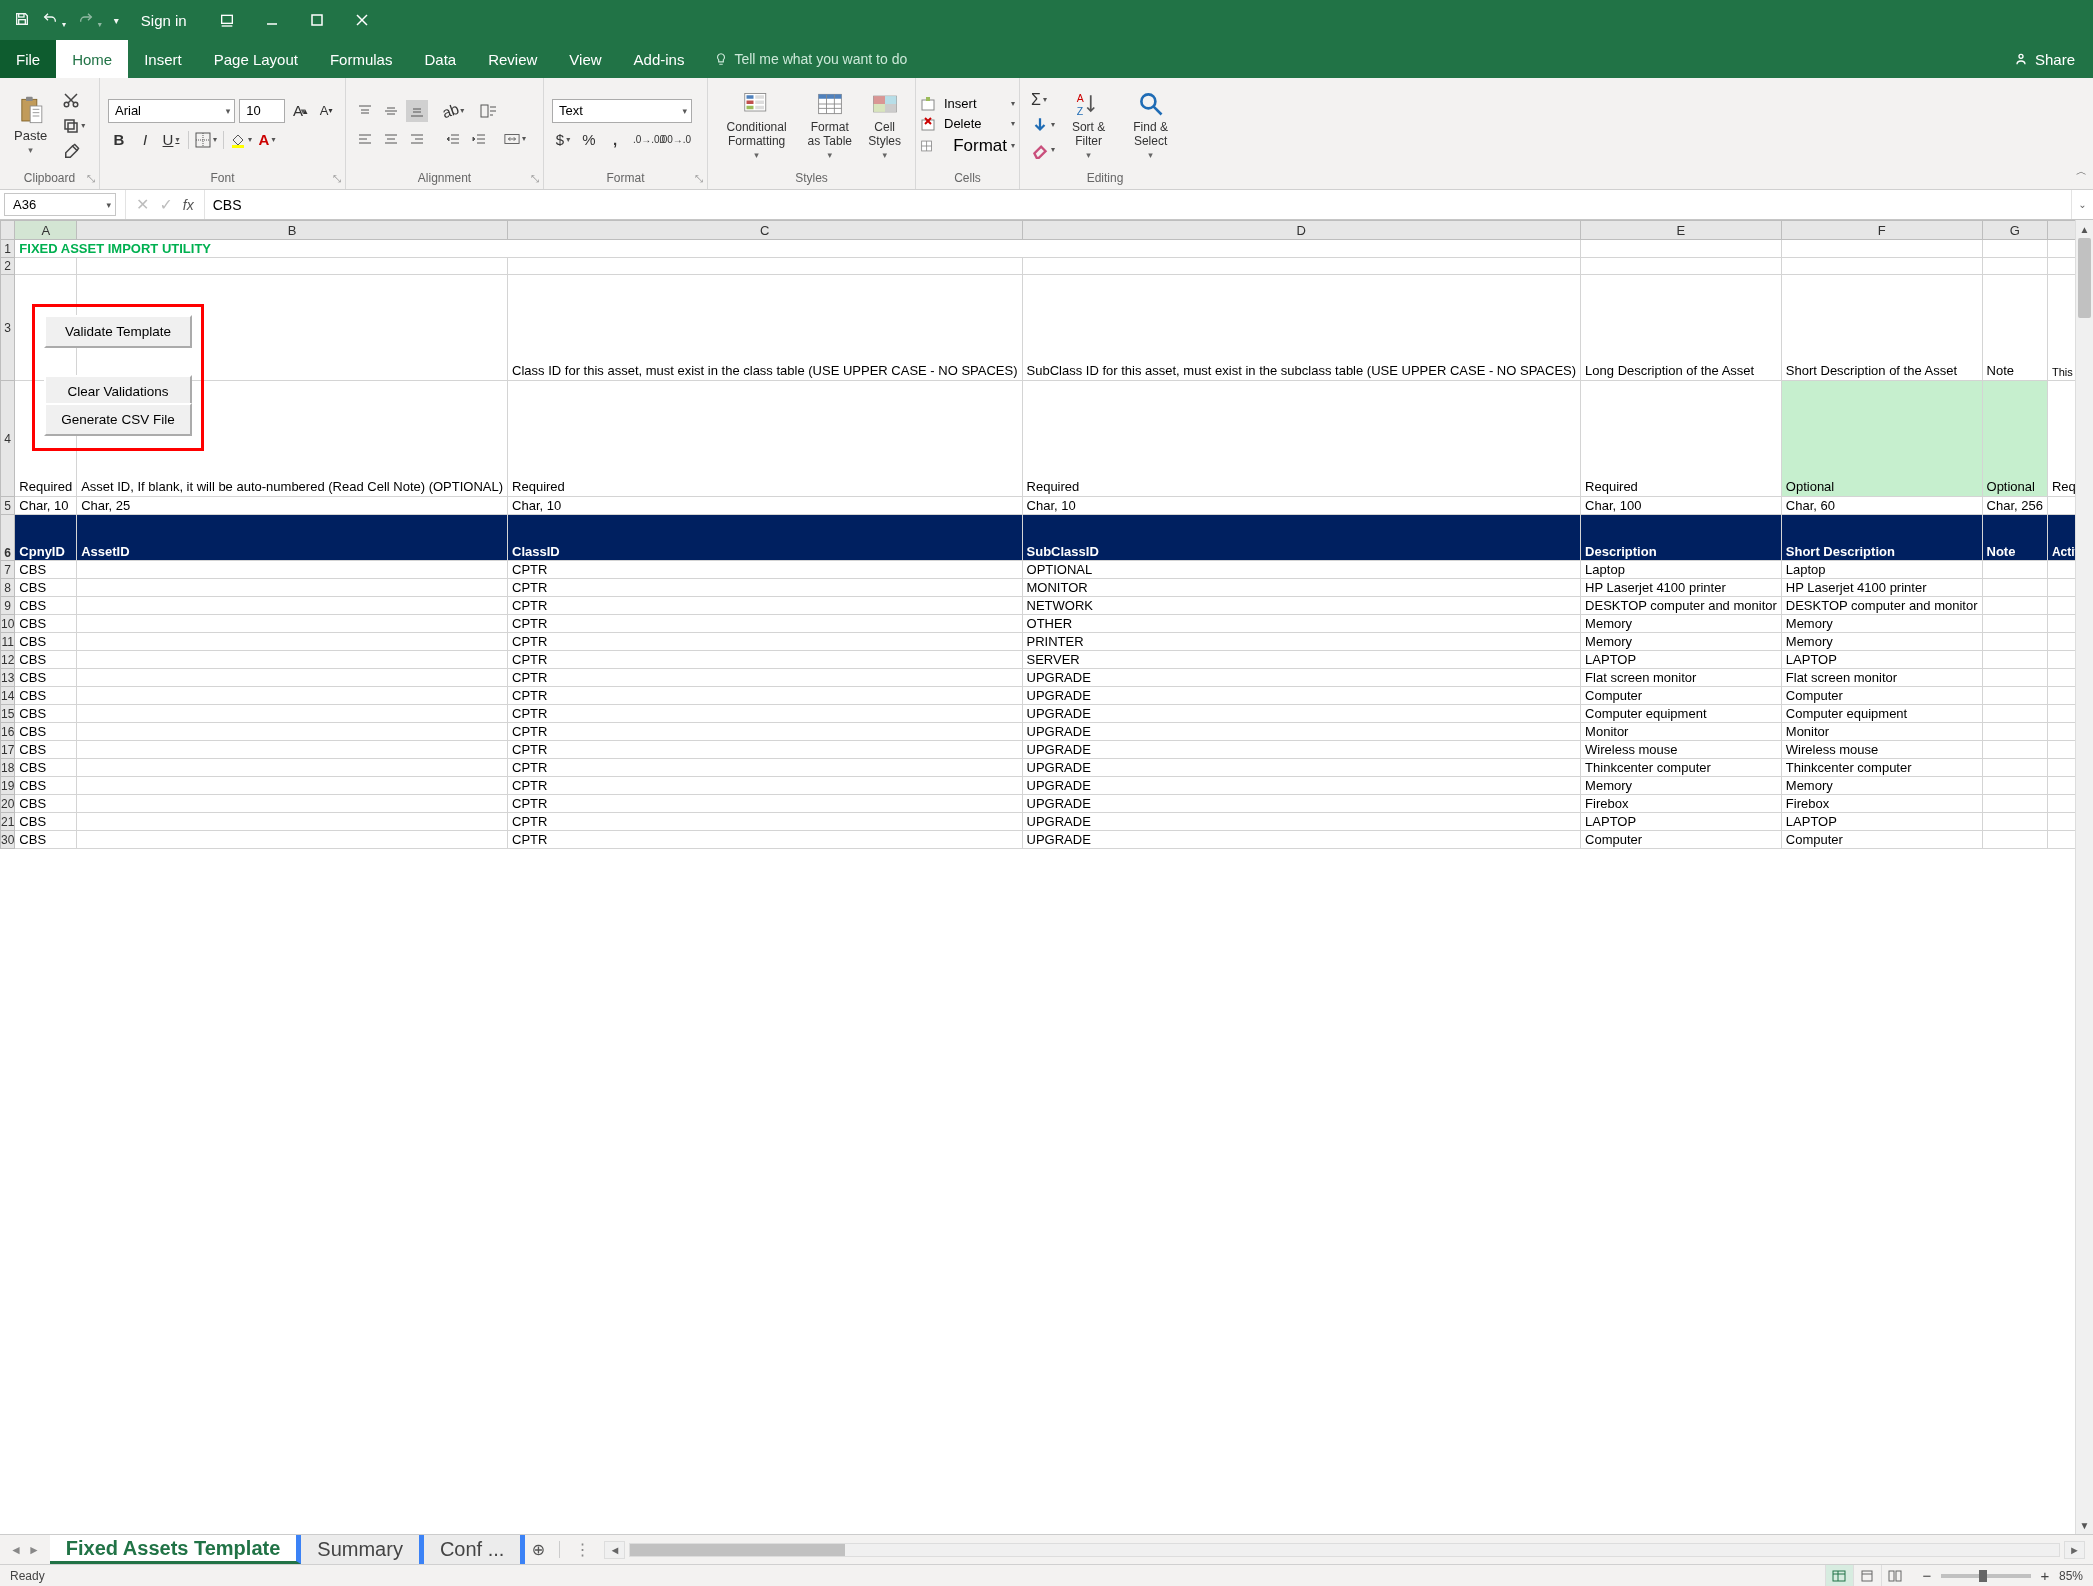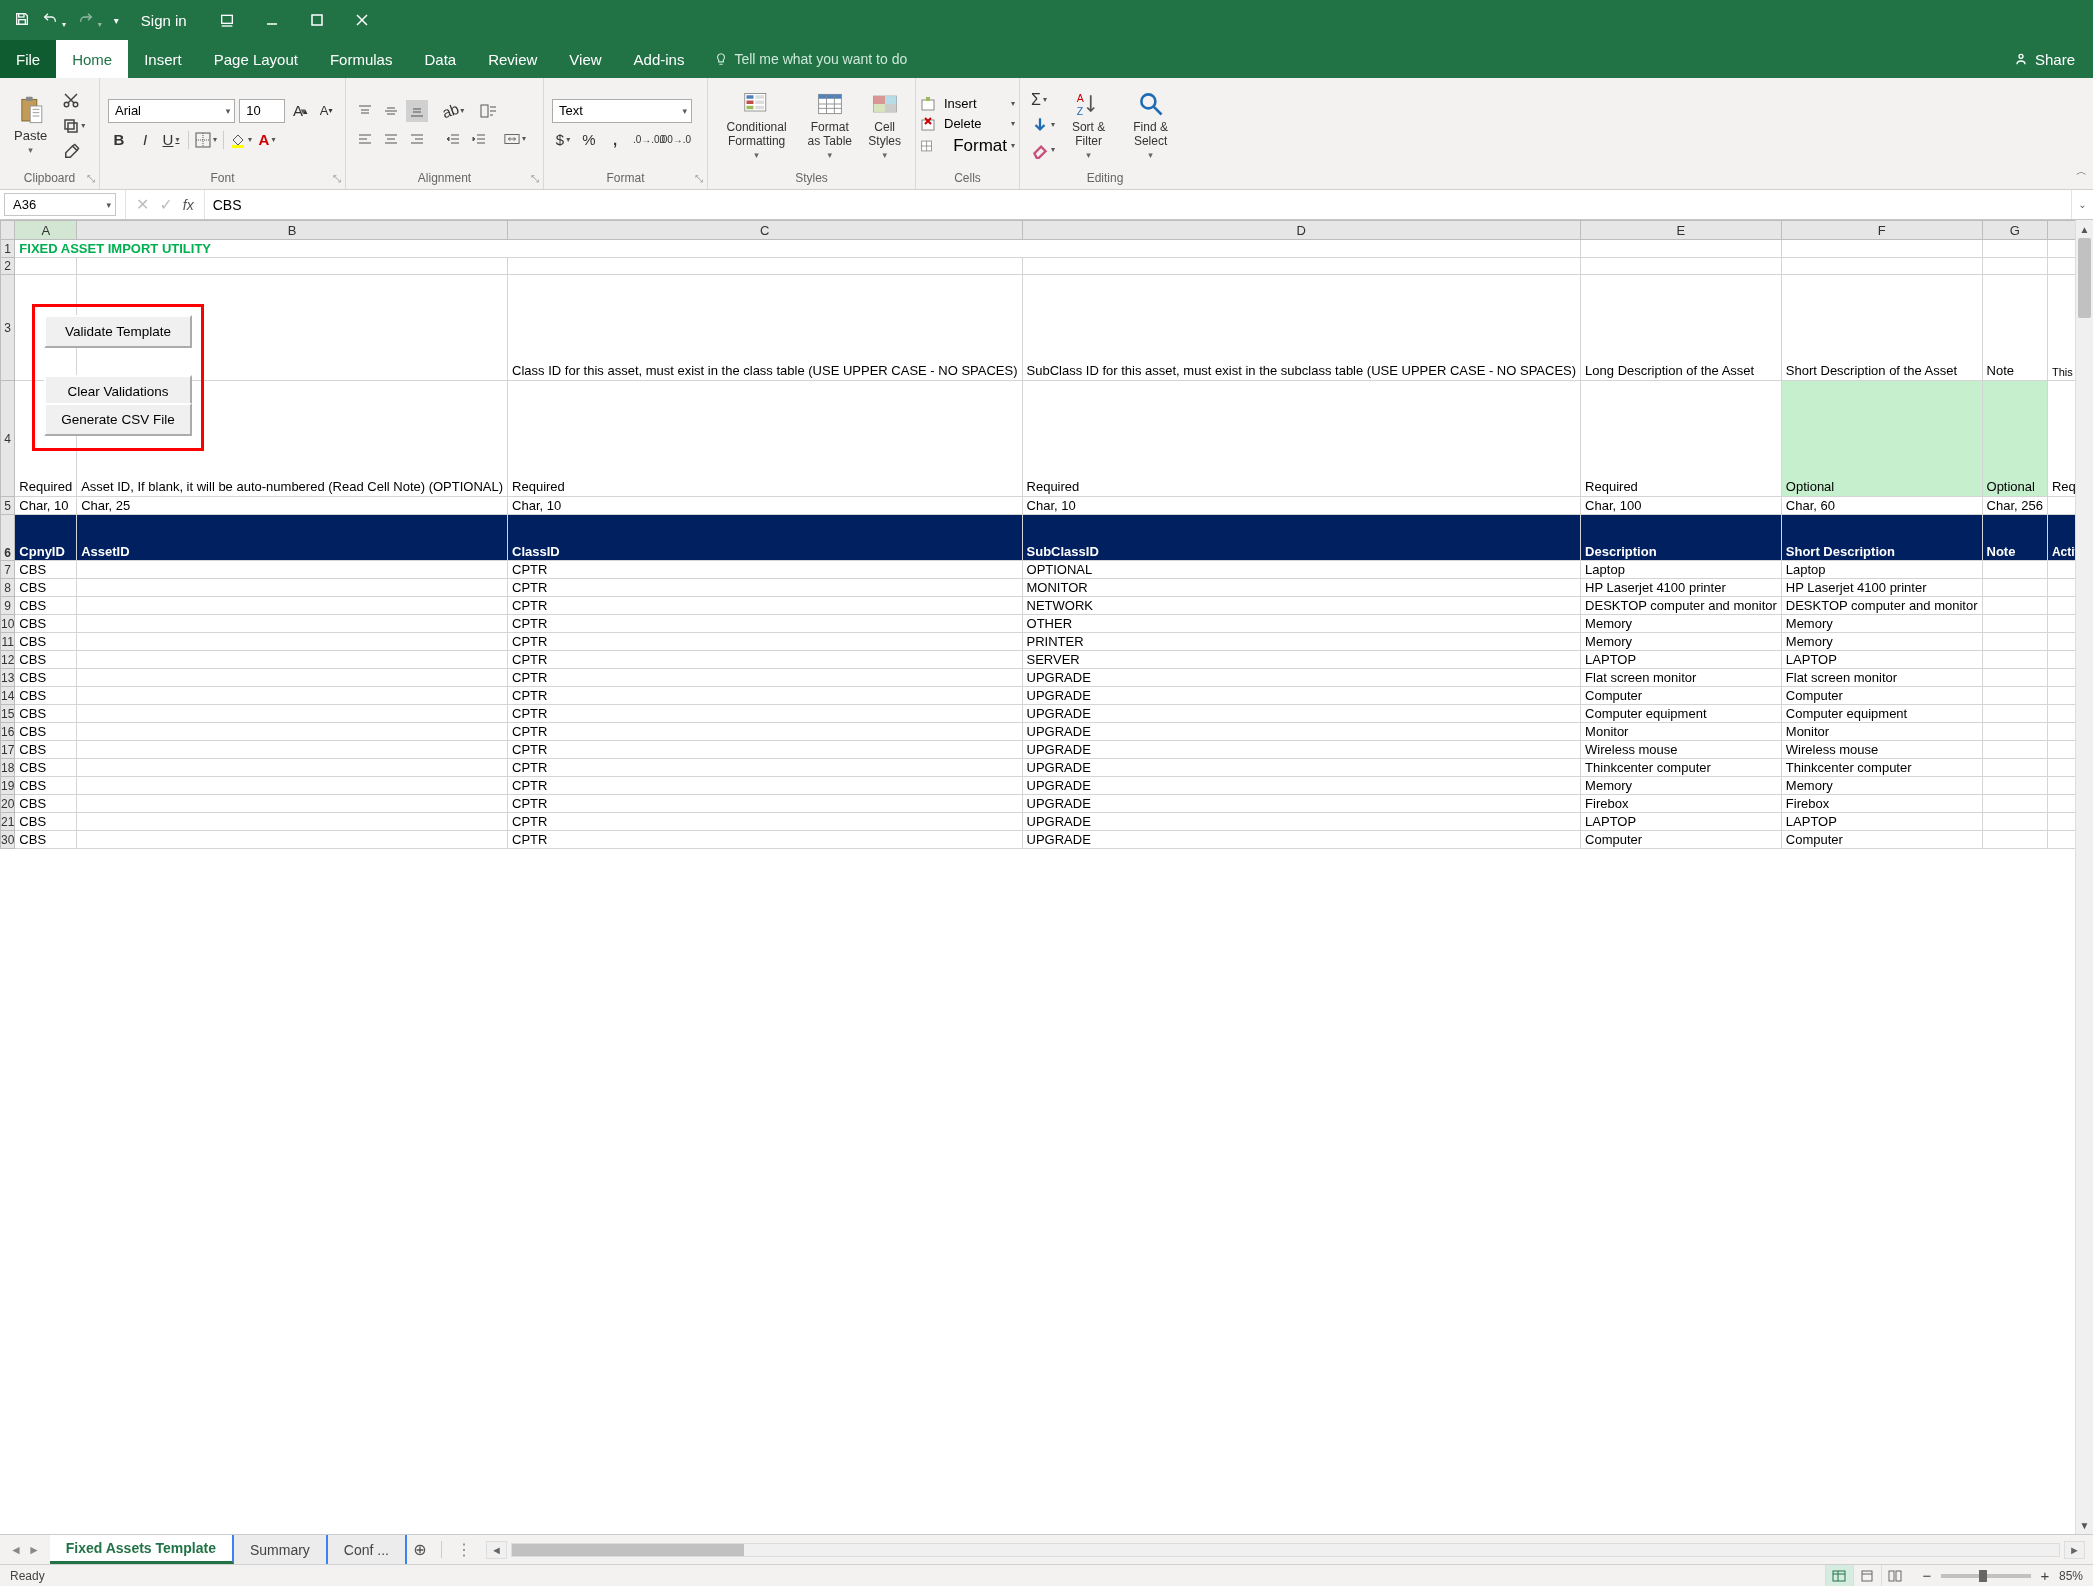--- a/index.html
+++ b/index.html
@@ -96,21 +96,21 @@
 
 
 .btn-annot { position:absolute; border:3px solid var(--hl-red); z-index:5; }
 .util-btn { position:absolute; background:#f0f0f0; border:2px outset #fff; font-size:13.5px; text-align:center; padding:7px 0; cursor:pointer; z-index:6; width:148px; }
 
 
 .sheet-tabs { position:absolute; left:0; right:0; bottom:22px; height:30px; border-top:1px solid #ccc; background:#f3f2f1; display:flex; align-items:center; }
 .sheet-tabs .nav { display:flex; gap:6px; padding:0 10px; color:#888; }
 .sheet-tabs .nav span { cursor:pointer; font-size:12px; }
 .sheet-tabs .tabs { display:flex; align-items:stretch; height:100%; }
-.sheet-tabs .stab { padding:0 16px; border-right:2px solid #3b82f6; display:flex; align-items:center; font-size:14px; cursor:pointer; background:#ececec; color:#444; }
+.sheet-tabs .stab { padding:0 16px; border-right:5px solid #3b82f6; display:flex; align-items:center; font-size:20px; cursor:pointer; background:#ececec; color:#444; }
 .sheet-tabs .stab.active { background:#fff; color:#217346; border-bottom:3px solid #217346; font-weight:600; }
 .sheet-tabs .add { width:26px; display:flex; align-items:center; justify-content:center; cursor:pointer; color:#555; }
 .sheet-tabs .sep { width:1px; background:#ccc; height:60%; margin:0 8px; align-self:center; }
 .sheet-tabs .hscroll { flex:1; display:flex; align-items:center; padding:0 8px; gap:4px; }
 .sheet-tabs .hscroll .harrow { font-size:11px; color:#666; cursor:pointer; padding:2px 4px; background:#f0f0f0; border:1px solid #ddd; }
 .sheet-tabs .hscroll .htrack { flex:1; height:14px; background:#f0f0f0; border:1px solid #ddd; position:relative; }
 .sheet-tabs .hscroll .hthumb { position:absolute; left:0; width:15%; top:0; bottom:0; background:#c1c1c1; }
 
 
 .statusbar { position:absolute; left:0; right:0; bottom:0; height:22px; background:#f3f2f1; border-top:1px solid #d0d0d0; display:flex; align-items:center; font-size:12px; color:#444; }

